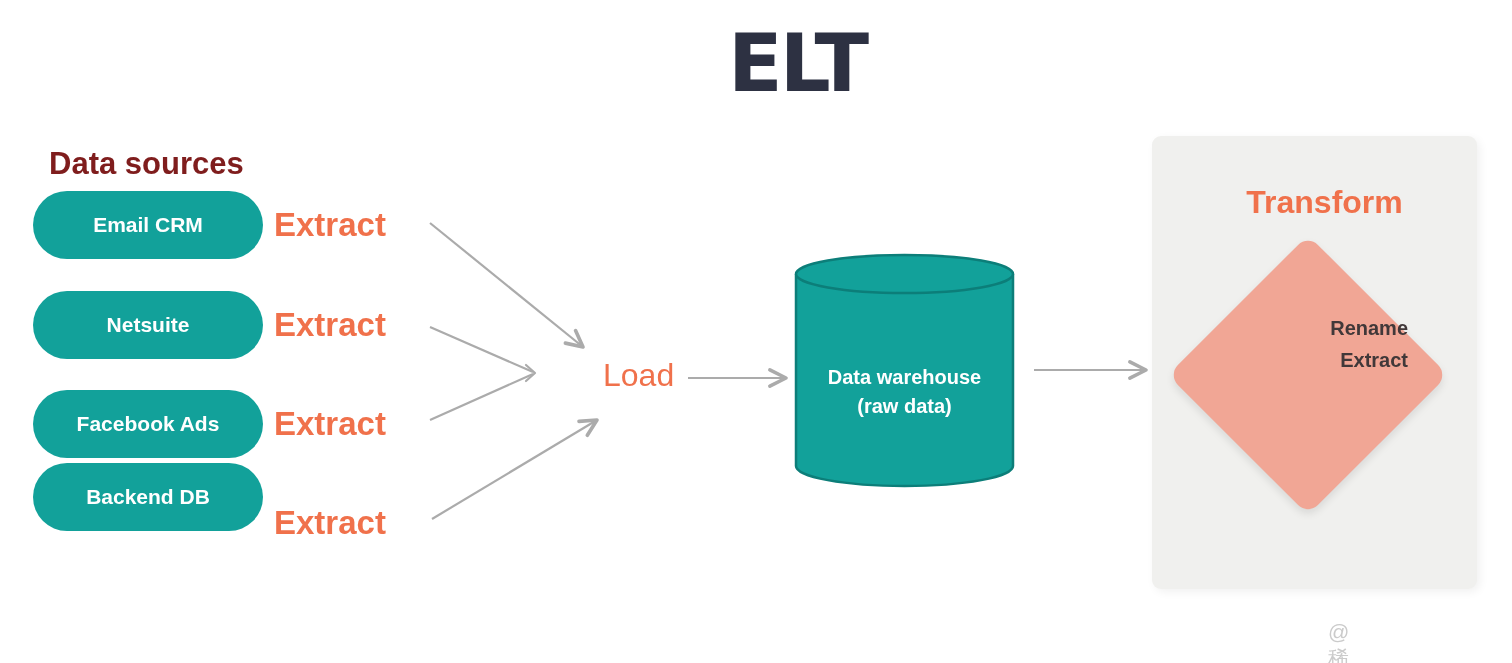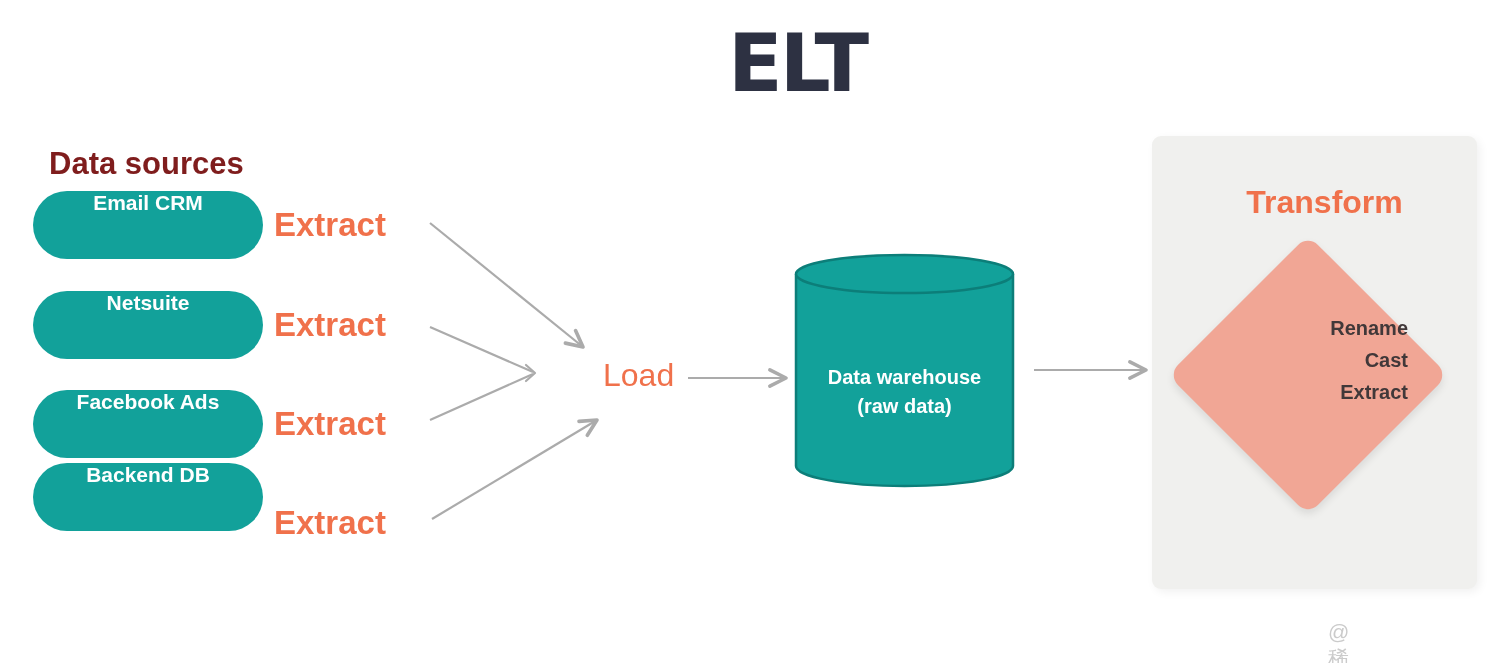--- a/index.html
+++ b/index.html
@@ -20,21 +20,21 @@
   }
 
   .sources-heading {
     position: absolute; left: 49px; top: 146px;
     font-size: 31px; font-weight: 800; color: #7f1d1d;
   }
 
   .pill {
     position: absolute; left: 33px; width: 230px; height: 68px;
     background: #12A19A; border-radius: 34px;
-    display: flex; align-items: flex-start; justify-content: center;
+    display: flex; align-items: center; justify-content: center;
     color: #ffffff; font-weight: 700; font-size: 21px;
   }
   .pill-1 { top: 191px; }
   .pill-2 { top: 291px; }
   .pill-3 { top: 390px; }
   .pill-4 { top: 463px; }
 
   .extract {
     position: absolute; left: 274px; height: 68px;
     display: flex; align-items: center;
@@ -143,19 +143,18 @@
     <div>Data warehouse</div>
     <div>(raw data)</div>
   </div>
 
   <div class="transform-panel">
     <div class="transform-heading">Transform</div>
   </div>
   <div class="transform-diamond"></div>
   <div class="diamond-ops">
     <div>Rename</div>
-    <div>Cast</div>
     <div>Extract</div>
   </div>
 
   <div class="watermark">@稀土掘金技术社区</div>
 
 </div>
 
 </body></html>

